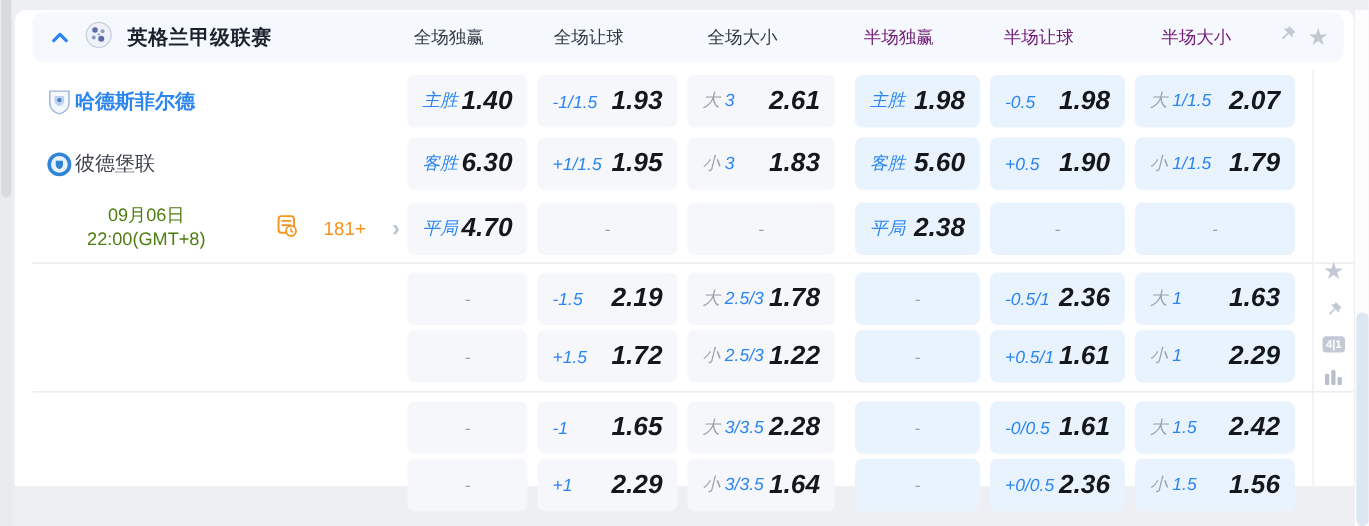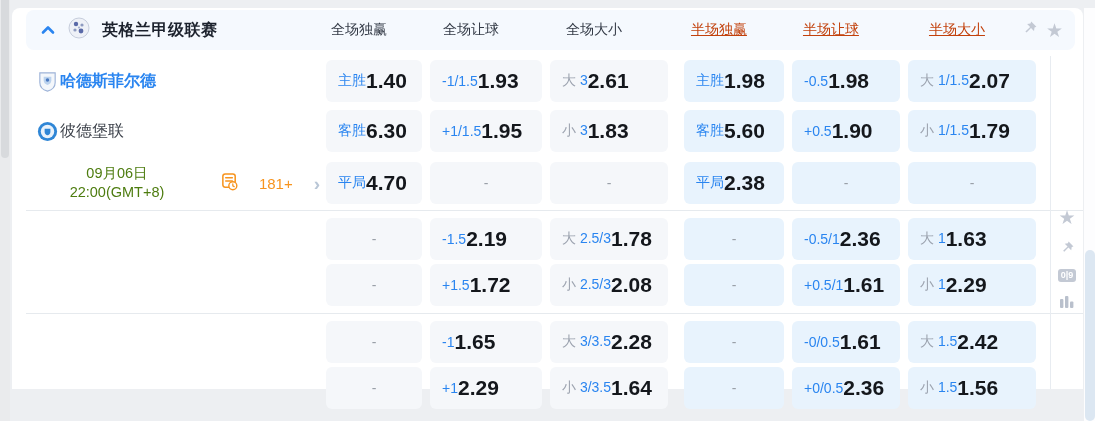--- a/index.html
+++ b/index.html
@@ -18,21 +18,21 @@
   
   .card{position:absolute;left:12px;top:8px;width:1071px;height:381px;background:#ffffff;border-radius:8px 8px 0 0;}
   
   .band{height:40px;margin:2px 8px 0 14px;background:#f5f9fe;border-radius:8px;
         display:flex;align-items:center;}
   .band-left{width:300px;display:flex;align-items:center;gap:11px;padding-left:14px;box-sizing:border-box;}
   .chev-up{display:flex;align-items:center;cursor:pointer;}
   .league-title{font-size:16px;font-weight:bold;color:#1c222d;letter-spacing:.5px;}
   .hcols{display:flex;gap:8px;align-items:center;}
   .hcol{font-size:14px;color:#333a46;text-align:center;}
-  .hcol.blue{color:#c2410c;text-decoration:underline;}
+  .hcol.blue{color:#701a75;}
   .hc0{width:96px}.hc1{width:112px}.hc2{width:118px}
   .hc3{width:100px;margin-left:8px}.hc4{width:108px}.hc5{width:128px}
   .band-spacer{flex:1;}
   .band-icons{display:flex;align-items:center;gap:8px;padding-right:12px;}
   
   .content{padding-left:14px;}
   .sec1{padding-top:6px;}
   .row{display:flex;align-items:center;height:50px;}
   .row.draw{height:54px;}
   .sec-extra{padding:5px 0;}
@@ -42,21 +42,21 @@
   .team-name{margin-left:1px;font-size:16px;}
   .team-name.home{color:#2a85f0;font-weight:bold;}
   .team-name.away{color:#3c414a;}
   .datebox{width:178px;text-align:center;font-size:14.5px;color:#4d7c0f;line-height:19px;margin-left:2px;}
   .markets{margin-left:auto;margin-right:6px;display:flex;align-items:center;gap:20px;cursor:pointer;}
   .markets .cnt{color:#f7941e;font-size:15px;}
   .chev-right{color:#b9c6d6;font-size:19px;line-height:1;margin-left:1px;font-weight:bold;}
   
   .cells{display:flex;gap:8px;align-items:center;}
   .cell{height:42px;border-radius:6px;box-sizing:border-box;padding:0 12px;
-        display:flex;align-items:center;cursor:pointer;}
+        display:flex;align-items:center;justify-content:space-between;cursor:pointer;font-style:italic;}
   .cells .cell:nth-child(1){width:96px}
   .cells .cell:nth-child(2){width:112px}
   .cells .cell:nth-child(3){width:118px}
   .cells .cell:nth-child(4){width:100px;margin-left:8px}
   .cells .cell:nth-child(5){width:108px}
   .cells .cell:nth-child(6){width:128px}
   .cell.ft{background:#f5f7fa;}
   .cell.ht{background:#e8f3fd;}
   .lbl{font-size:14px;white-space:nowrap;}
   .blue{color:#2a85f0;}
@@ -279,21 +279,21 @@
         <div class="cells">
             <div class="cell ft">
               <span class="dash">-</span>
             </div>
             <div class="cell ft">
               <span class="lbl blue">+1.5</span>
               <span class="val">1.72</span>
             </div>
             <div class="cell ft">
               <span class="lbl"><span class="gray">小</span> <span class="blue">2.5/3</span></span>
-              <span class="val">2.08</span>
+              <span class="val">1.22</span>
             </div>
             <div class="cell ht">
               <span class="dash">-</span>
             </div>
             <div class="cell ht">
               <span class="lbl blue">+0.5/1</span>
               <span class="val">1.61</span>
             </div>
             <div class="cell ht">
               <span class="lbl"><span class="gray">小</span> <span class="blue">1</span></span>
@@ -364,21 +364,21 @@
   </div>
 
   <div class="rail-line"></div>
   <div class="rail">
     <span class="ic star-glyph">★</span>
     <span class="ic">
       <svg width="16" height="16" viewBox="0 0 17 17">
           <path d="M10.2 1.6l5.2 5.2-1.9 0.7-0.5 3.4-3-3-4.4 4.7-1.2-1.2 4.7-4.4-3-3 3.4-0.5z" fill="#c3c9d4"></path>
         </svg>
     </span>
-    <span class="ic badge01">0|9</span>
+    <span class="ic badge01">4|1</span>
     <span class="ic">
       <svg width="16" height="14" viewBox="0 0 16 14">
         <rect x="1" y="4" width="3.4" height="9" rx="1" fill="#b9c0cc"></rect>
         <rect x="6" y="1" width="3.4" height="12" rx="1" fill="#b9c0cc"></rect>
         <rect x="11" y="6.5" width="3.4" height="6.5" rx="1" fill="#b9c0cc"></rect>
       </svg>
     </span>
   </div>
 </div>
 

